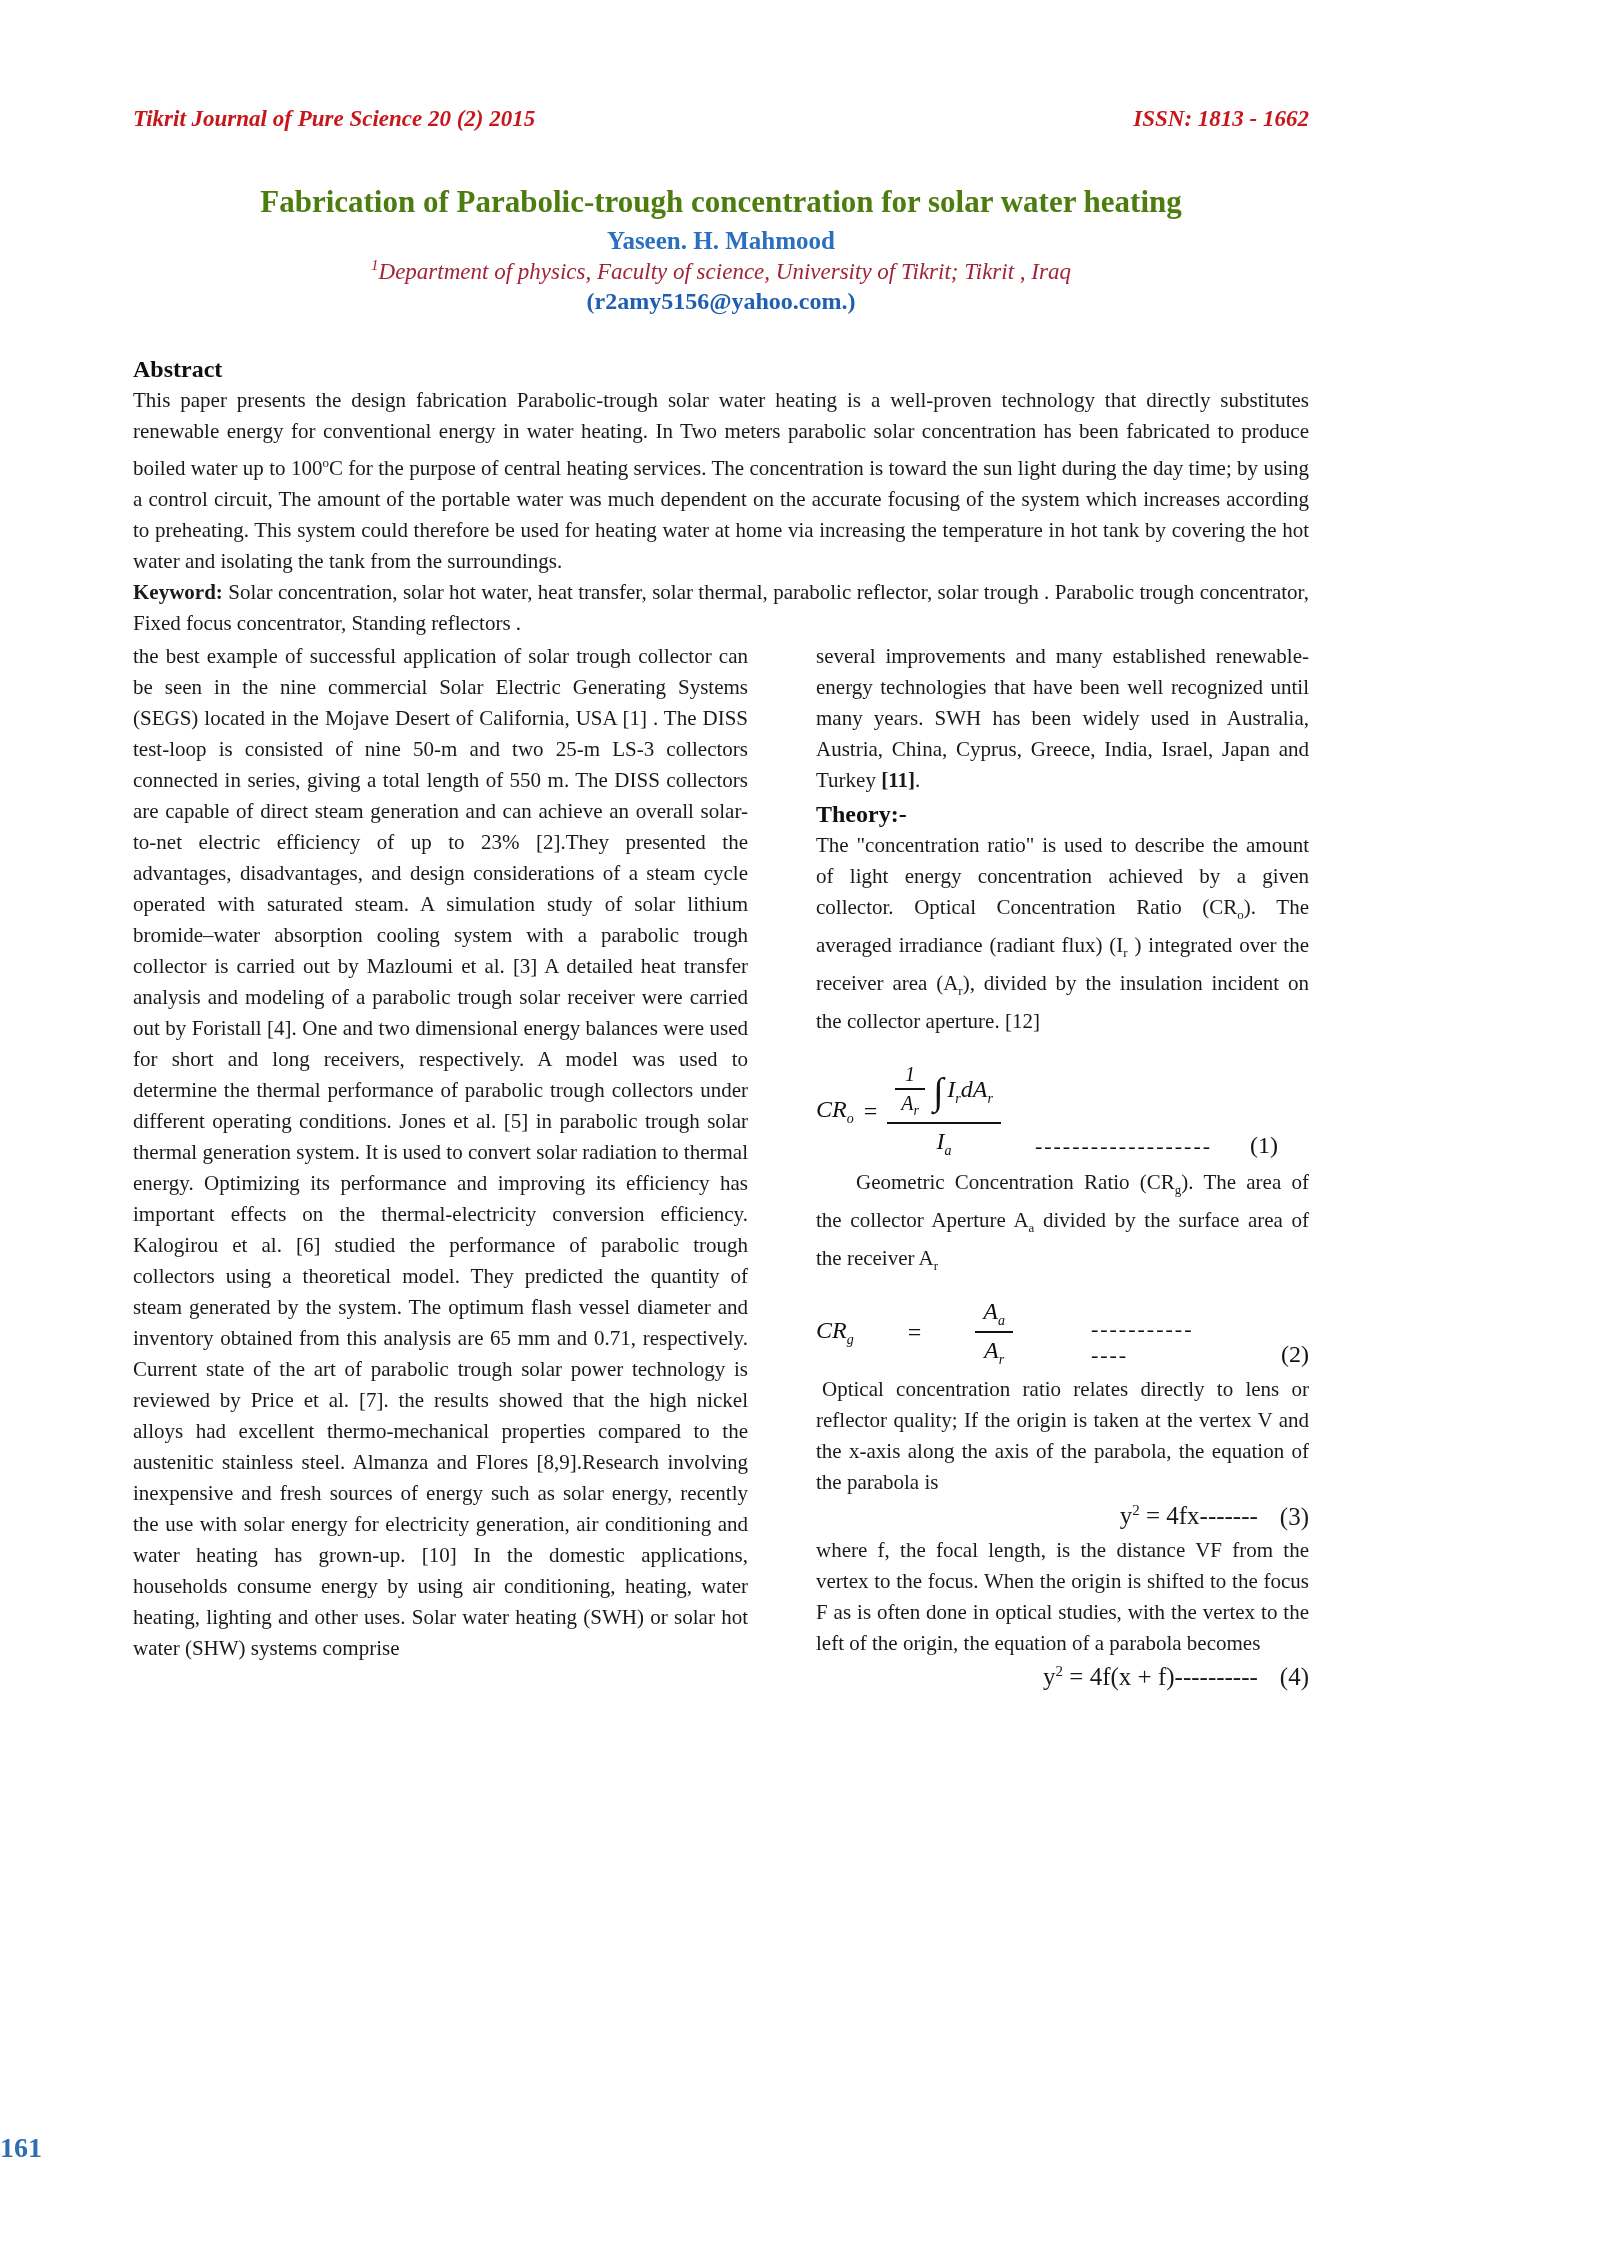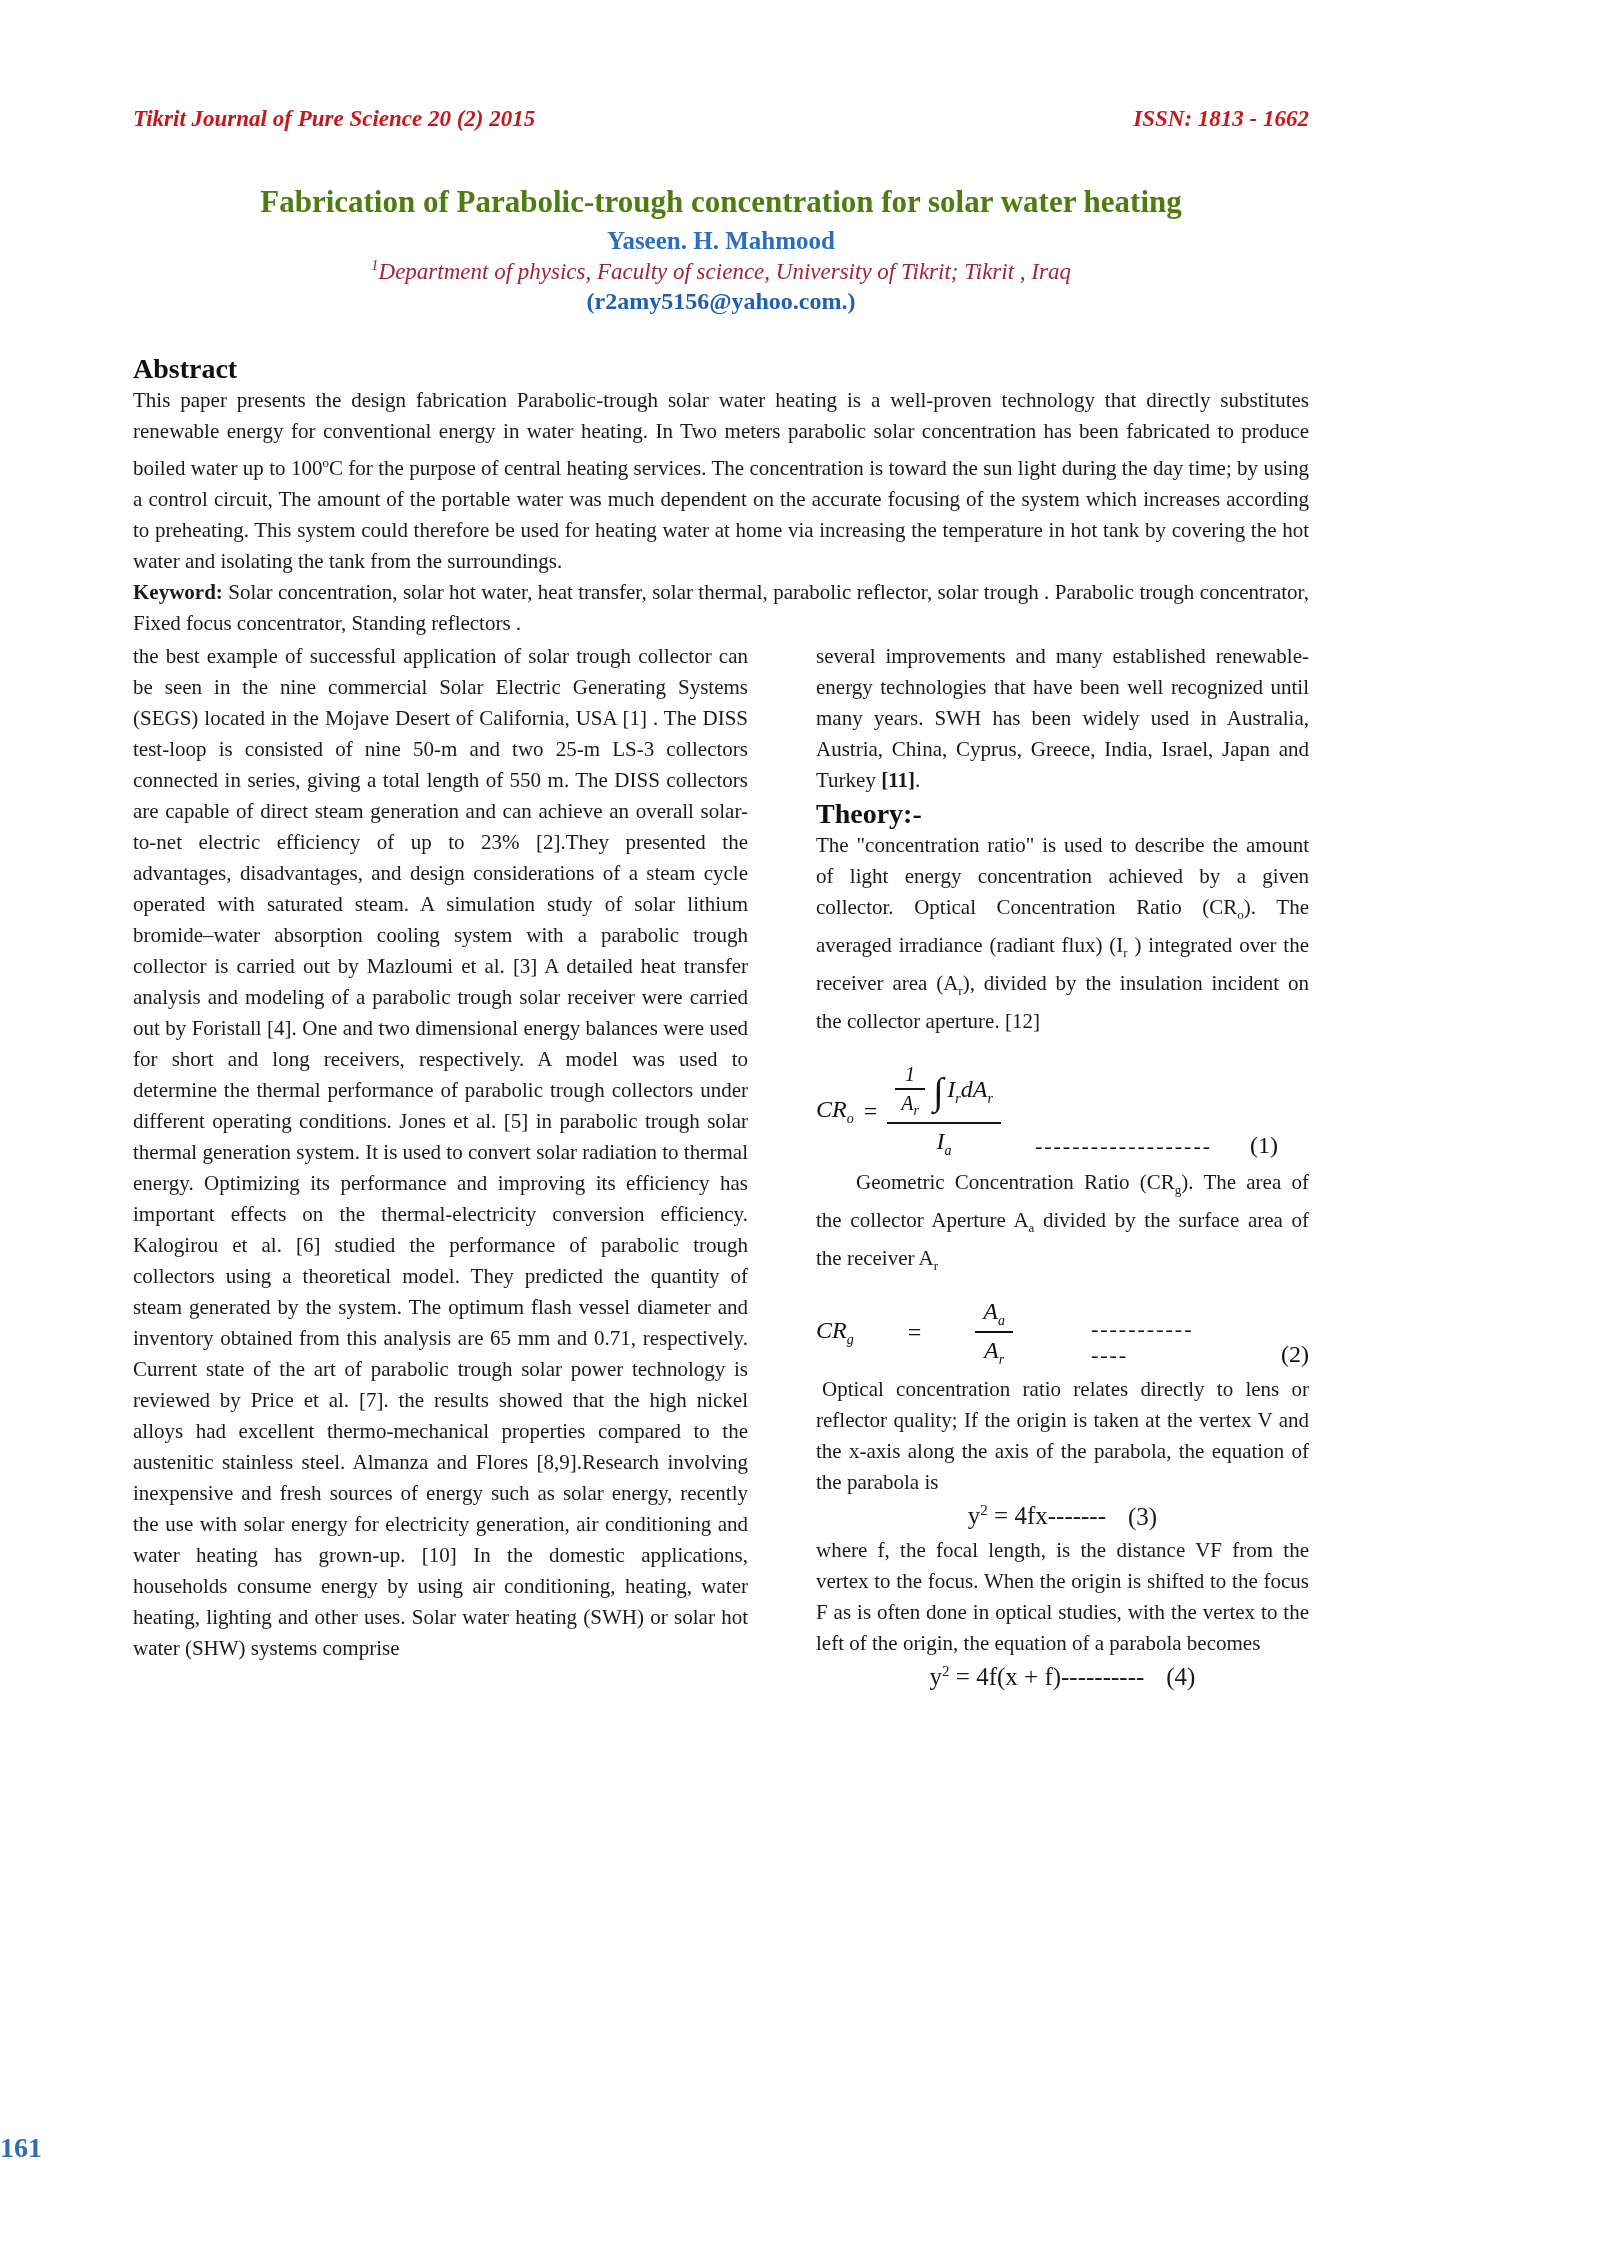--- a/index.html
+++ b/index.html
@@ -54,21 +54,21 @@
   .email {
     margin-top: 3px;
     text-align: center;
     font-size: 24px;
     font-weight: bold;
     color: var(--email_blue, #1f5fb2);
   }
   
   .sec {
     margin: 0;
-    font-size: 28px;
+    font-size: 24px;
     font-weight: bold;
     color: #111;
     line-height: 32px;
   }
   .sec.abstract { margin-top: 38px; }
   .body {
     margin: 0;
     font-size: 21px;
     line-height: 31px;
     text-align: justify;
@@ -131,21 +131,21 @@
     font-size: 22px;
   }
   .eq .eqlabel {
     margin-left: 38px;
     font-style: normal;
     align-self: flex-end;
     font-size: 24px;
   }
   .eq-centered {
     display: flex;
-    justify-content: center;
+    justify-content: flex-end;
     align-items: baseline;
     font-size: 25px;
     margin: 4px 0 4px 0;
   }
   .eq-centered .math sup { font-size: 15px; }
   .eq-centered .eqlabel { margin-left: 22px; font-style: normal; }
   
   .pagenum {
     position: absolute;
     top: 2132px;

